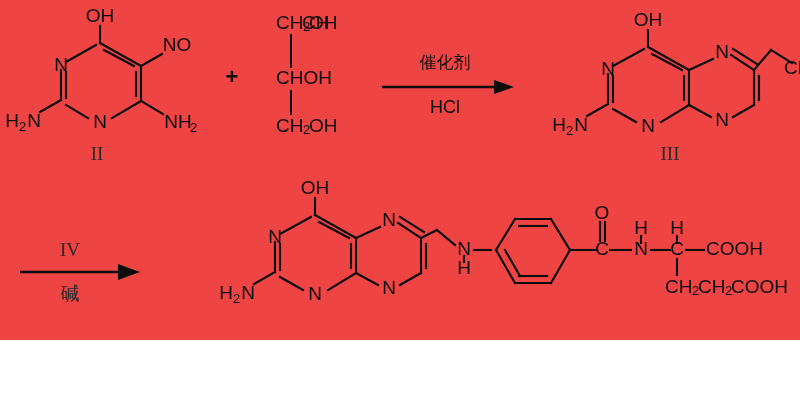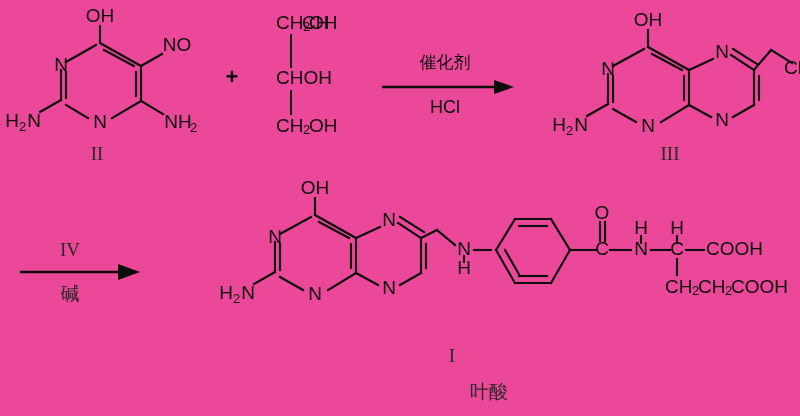--- a/index.html
+++ b/index.html
@@ -7,22 +7,22 @@
     margin: 0;
     padding: 0;
     background: #ffffff;
   }
   body {
     font-family: "Liberation Serif", "DejaVu Serif", serif;
   }
   #scheme {
     position: relative;
     width: 800px;
-    height: 416px;
-    background: #ec4899;
+    height: 340px;
+    background: #ef4444;
     overflow: hidden;
   }
   svg.struct {
     position: absolute;
     left: 0;
     top: 0;
     width: 800px;
     height: 416px;
     overflow: visible;
   }

